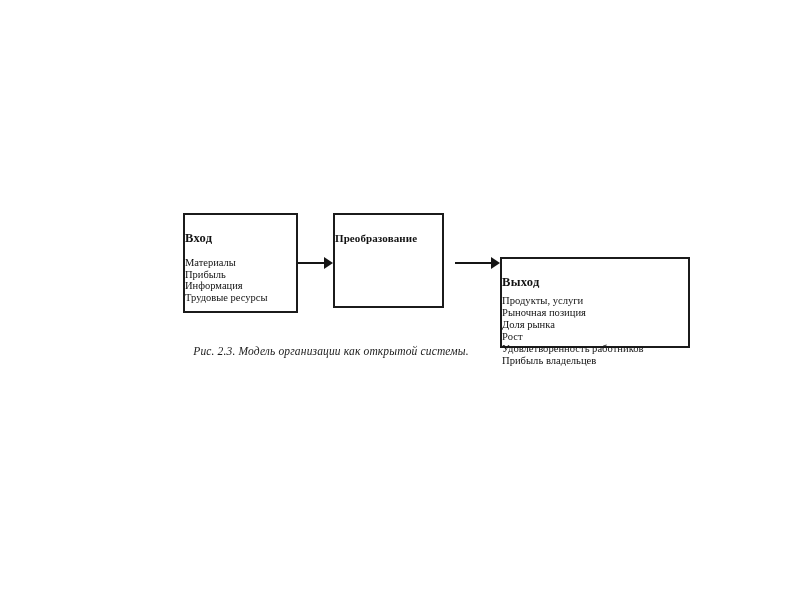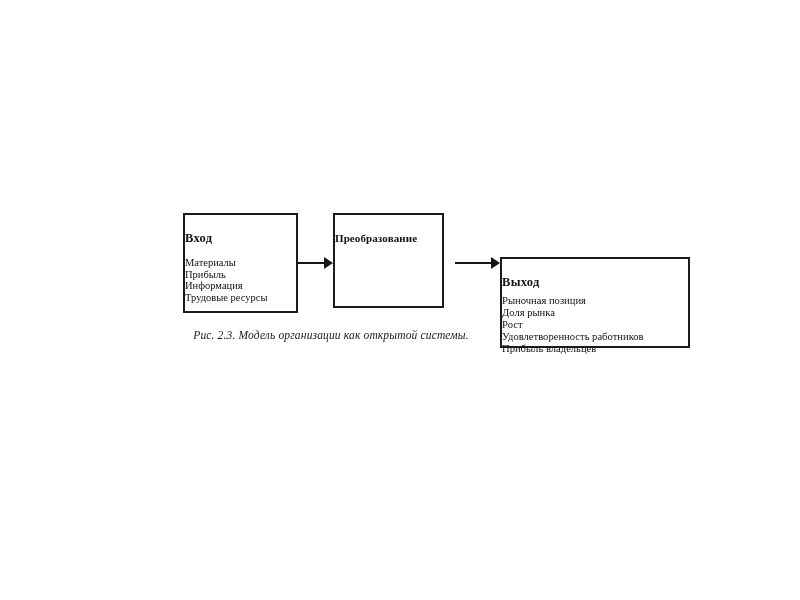--- a/index.html
+++ b/index.html
@@ -122,21 +122,21 @@
     top: 257px;
     width: 46px;
   }
   .arrow-transform-to-out .shaft { width: 38px; }
   .arrow-transform-to-out .head { left: 36px; }
 
   
   .figure-caption {
     position: absolute;
     left: 0;
-    top: 329px;
+    top: 345px;
     width: 662px;
     text-align: center;
     font-style: italic;
     font-size: 11.5px;
     letter-spacing: 0.15px;
     color: #1a1a1a;
     white-space: nowrap;
   }
 </style>
 </head>
@@ -164,20 +164,21 @@
   </div>
 
   <div class="arrow arrow-transform-to-out">
     <span class="shaft"></span>
     <span class="head"></span>
   </div>
 
   <div class="node-box box-output">
     <div class="node-title">Выход</div>
     <ul class="node-body">
+      <li>Продукты, услуги</li>
       <li>Рыночная позиция</li>
       <li>Доля рынка</li>
       <li>Рост</li>
       <li>Удовлетворенность работников</li>
       <li>Прибыль владельцев</li>
     </ul>
   </div>
 
   <div class="figure-caption">Рис. 2.3. Модель организации как открытой системы.</div>
 

